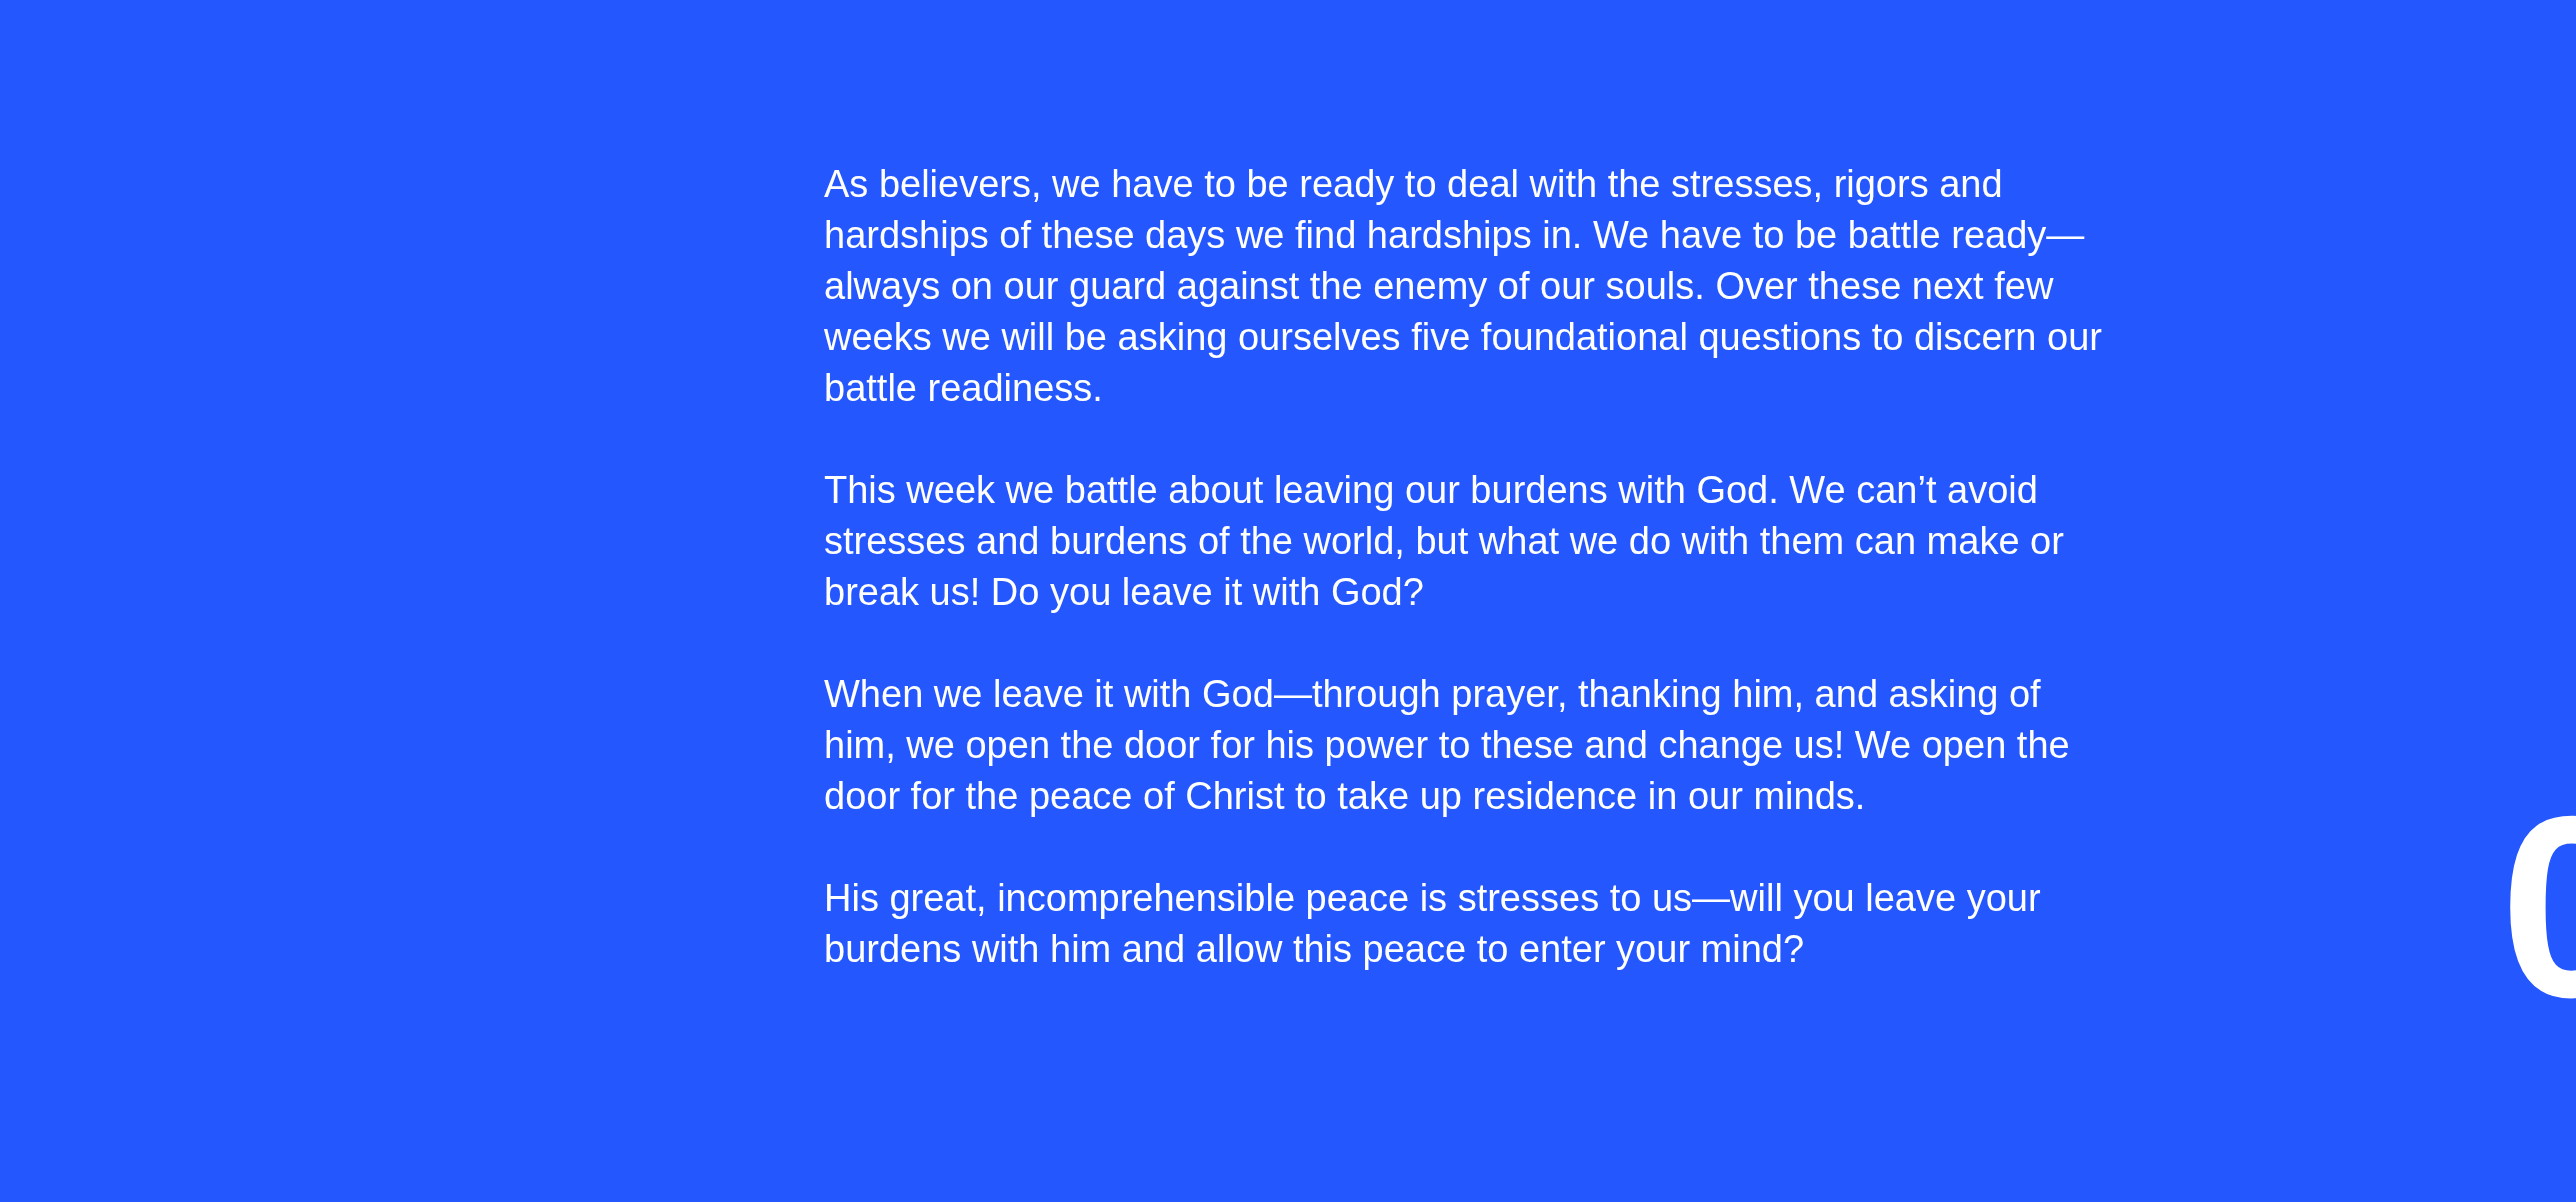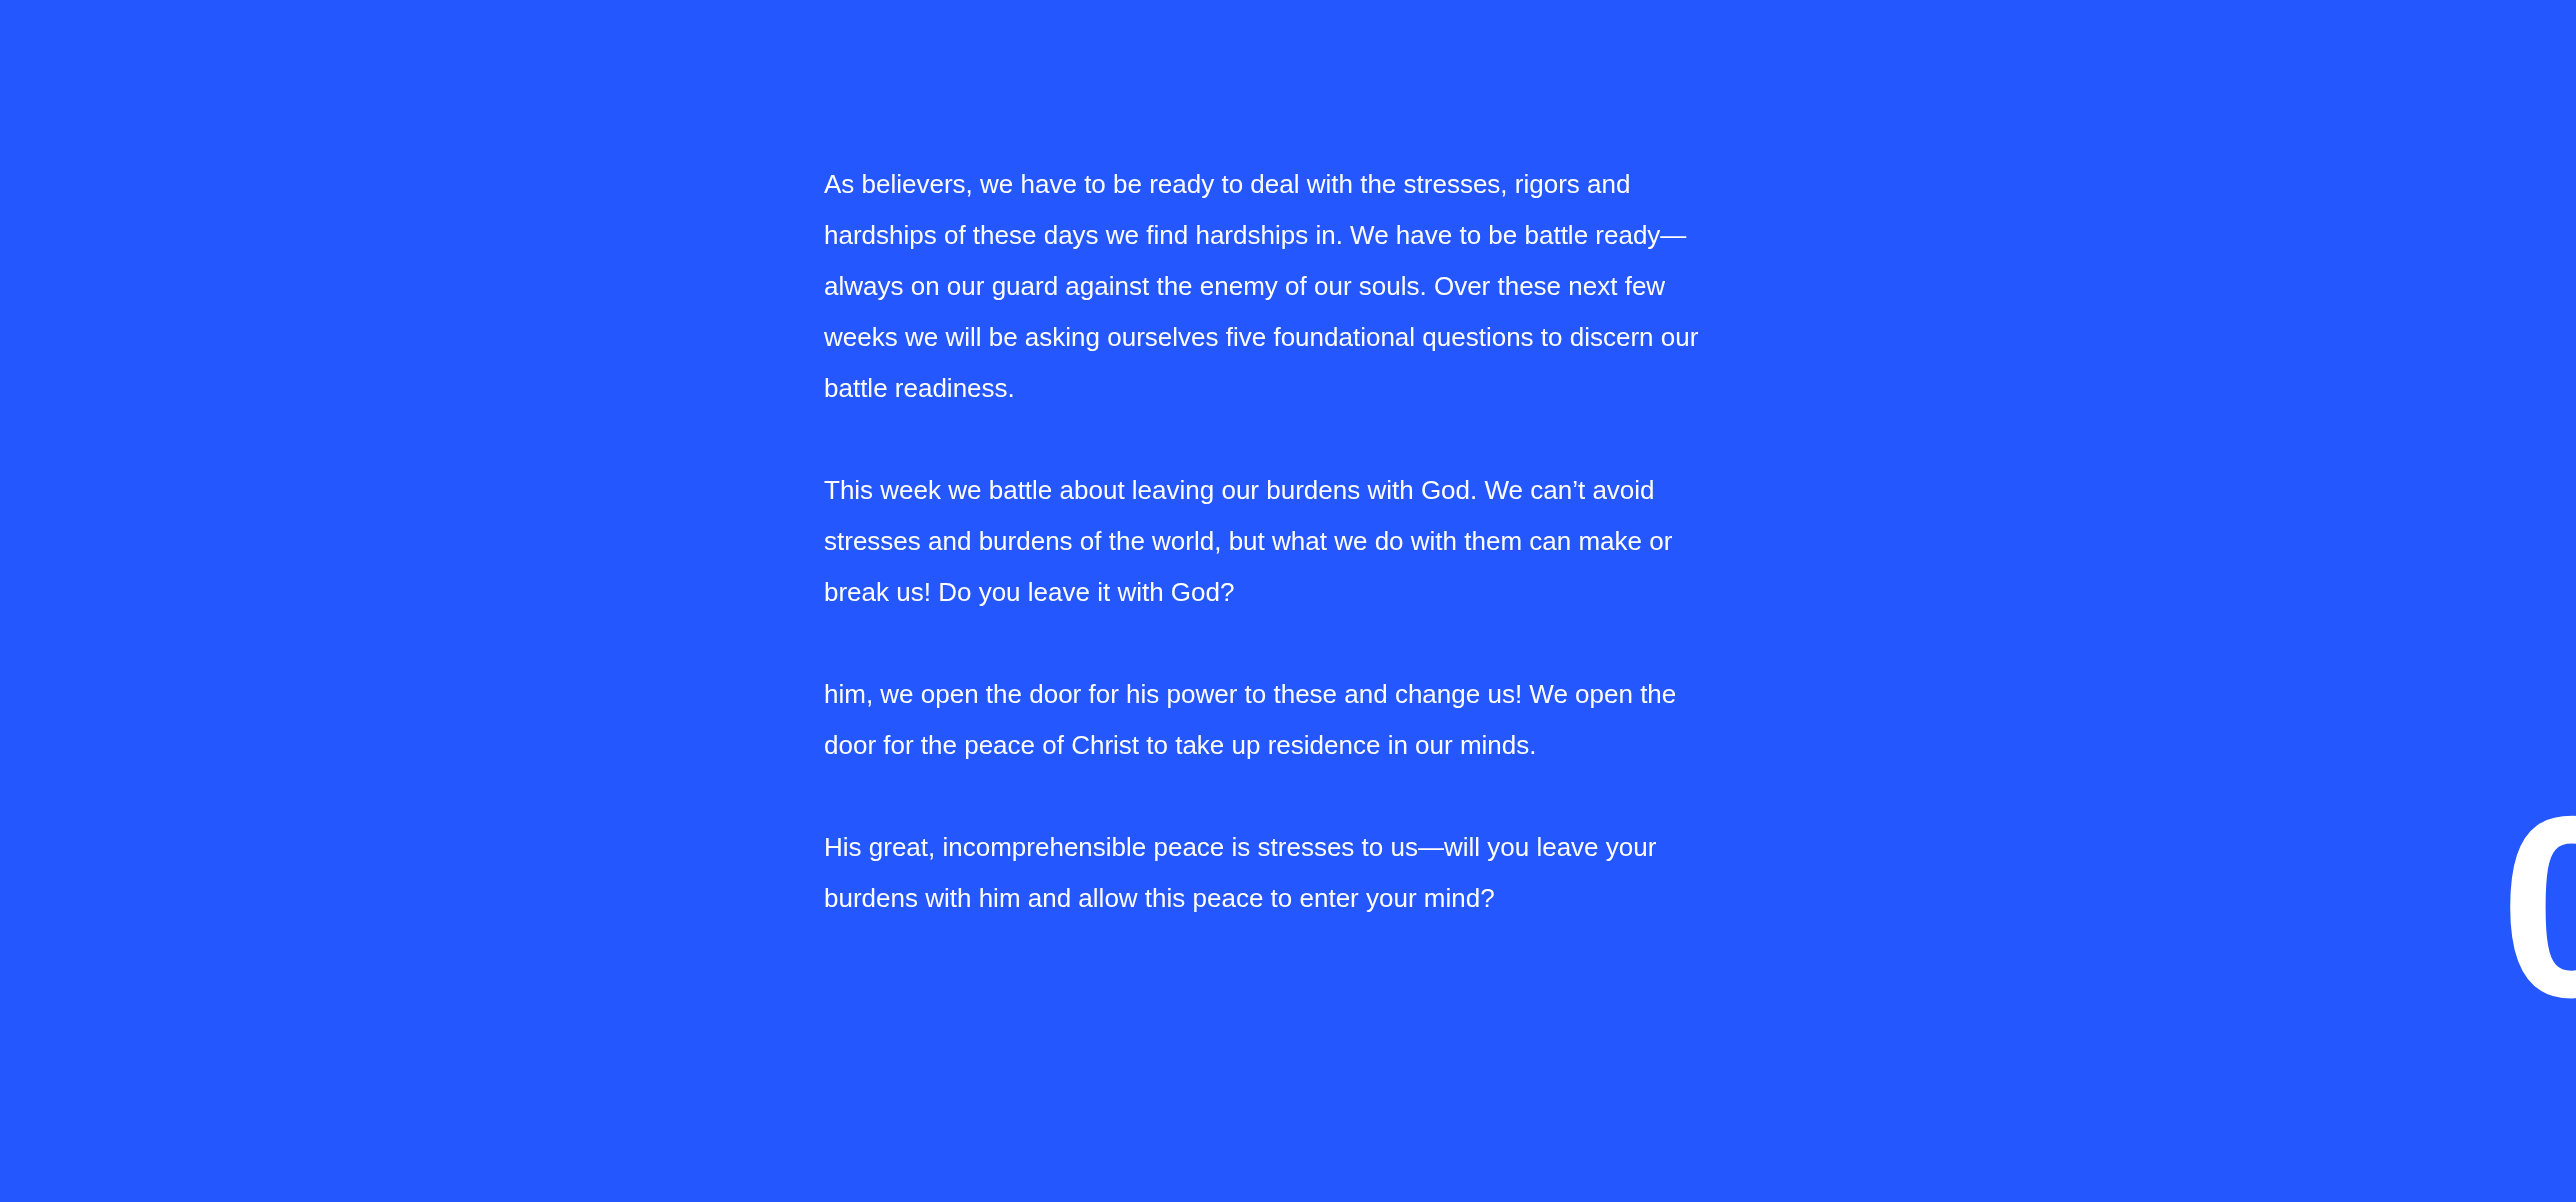--- a/index.html
+++ b/index.html
@@ -18,21 +18,21 @@
     width: 3091px;
     height: 1202px;
     background: #2557FE;
   }
   .text-block {
     position: absolute;
     left: 824px;
     top: 159px;
     width: 1494px;
     color: #FFFFFF;
-    font-size: 26px;
+    font-size: 38px;
     line-height: 51px;
     font-weight: 400;
     letter-spacing: 0;
   }
   .paragraph {
     margin: 0;
   }
   .paragraph + .paragraph {
     margin-top: 51px;
   }
@@ -66,20 +66,21 @@
       <div class="text-line">battle readiness.</div>
     </div>
 
     <div class="paragraph">
       <div class="text-line">This week we battle about leaving our burdens with God. We can’t avoid</div>
       <div class="text-line">stresses and burdens of the world, but what we do with them can make or</div>
       <div class="text-line">break us! Do you leave it with God?</div>
     </div>
 
     <div class="paragraph">
+      <div class="text-line">When we leave it with God—through prayer, thanking him, and asking of</div>
       <div class="text-line">him, we open the door for his power to these and change us! We open the</div>
       <div class="text-line">door for the peace of Christ to take up residence in our minds.</div>
     </div>
 
     <div class="paragraph">
       <div class="text-line">His great, incomprehensible peace is stresses to us—will you leave your</div>
       <div class="text-line">burdens with him and allow this peace to enter your mind?</div>
     </div>
 
   </div>

